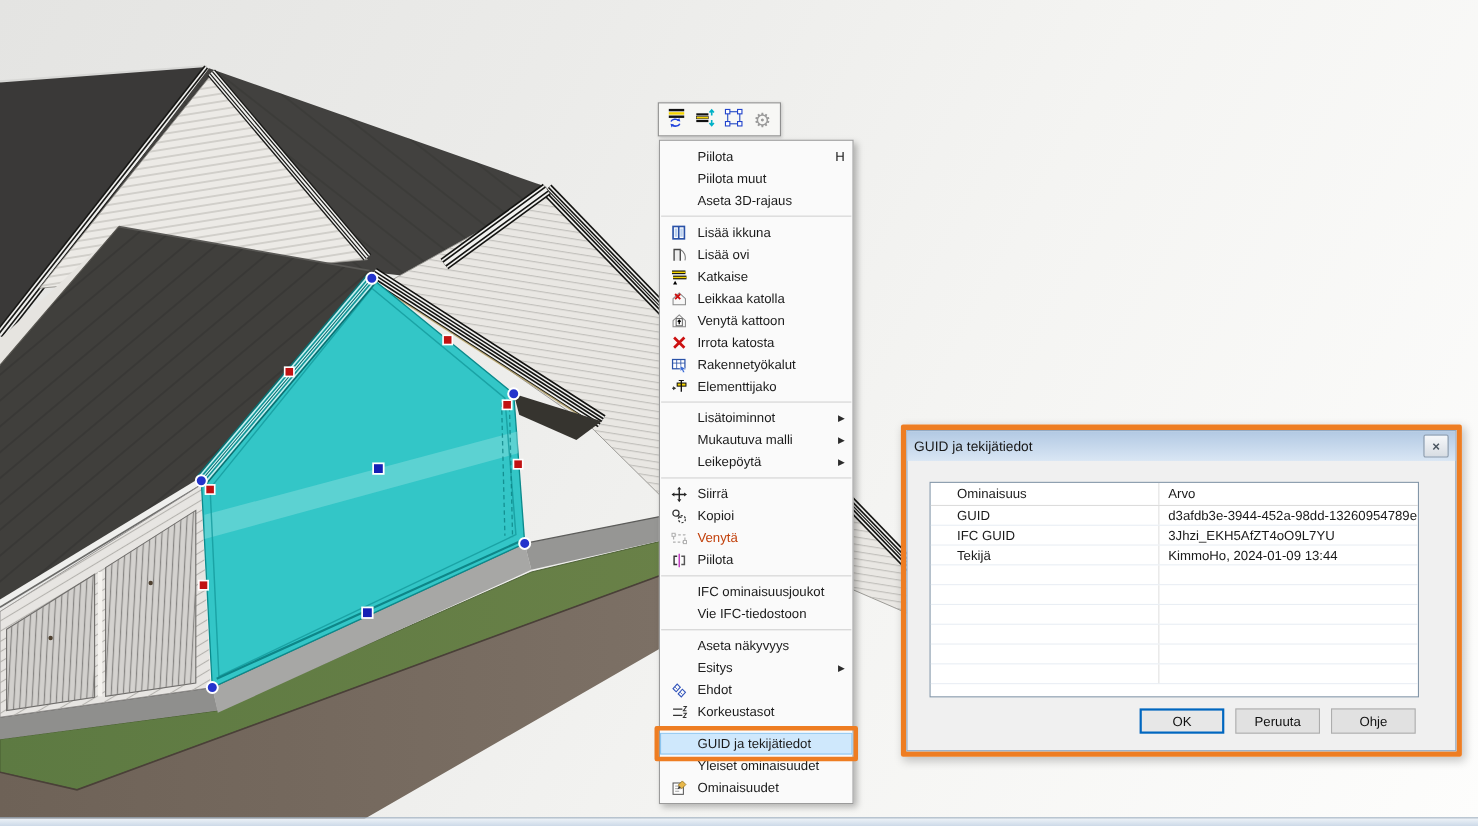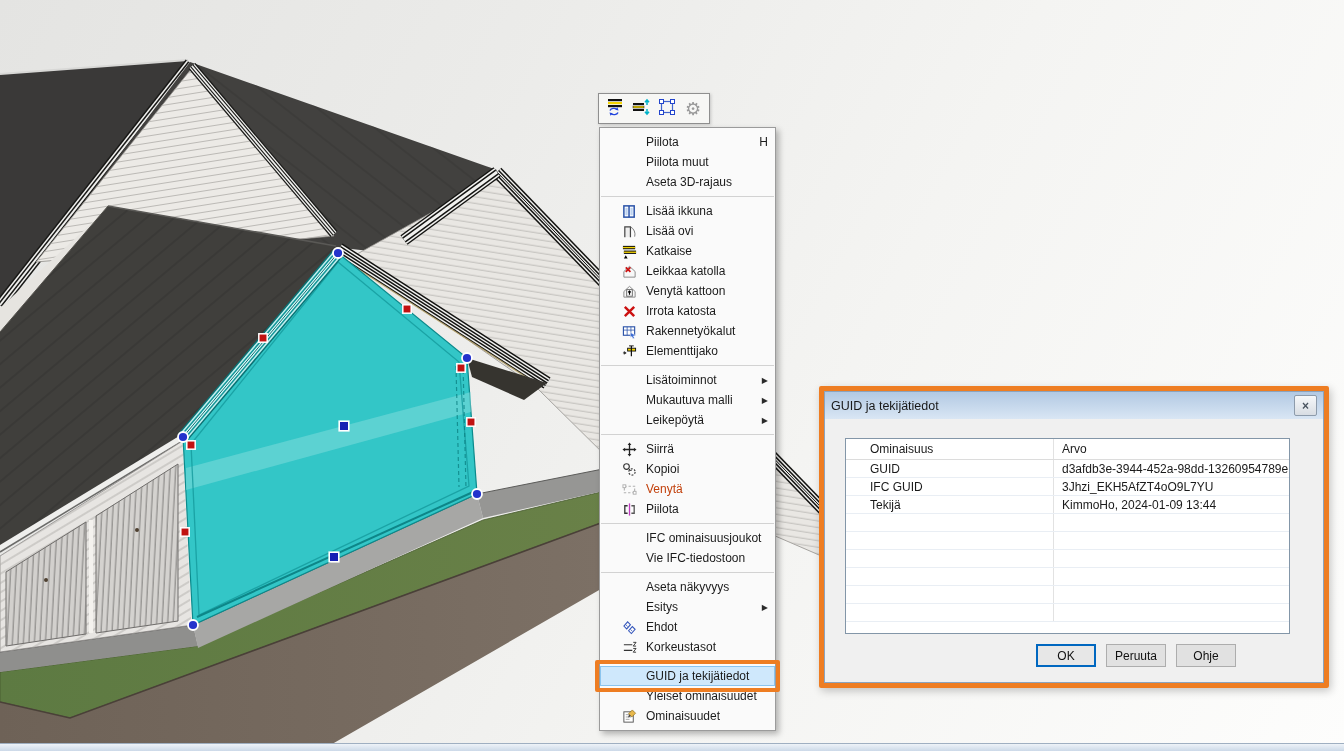--- a/index.html
+++ b/index.html
@@ -15,21 +15,21 @@
     gap:2px;padding:0 4px;background:#f7f7f5;border:1px solid #8f8f8f;box-shadow:1px 1px 3px rgba(0,0,0,.18);}
   .tb-btn{width:24px;height:24px;display:flex;align-items:center;justify-content:center;
     background:transparent;border:0;padding:0;}
   .tb-btn svg{width:20px;height:20px;}
   .tb-gear{font-size:18px;color:#9a9a9a;line-height:1;}
 
   
   #context-menu{position:absolute;left:599px;top:127px;width:177px;box-sizing:border-box;
     background:#fafafa;border:1px solid #9b9b9b;box-shadow:3px 3px 6px rgba(0,0,0,.28);
     padding:4px 0;z-index:20;}
-  .menu-item{height:20px;display:flex;align-items:center;padding:0 7px 0 20px;font-size:12px;
+  .menu-item{height:20px;display:flex;align-items:center;padding:0 7px 0 8px;font-size:12px;
     color:#1b1b1b;white-space:nowrap;}
   .menu-item.selected{background:#cfe8fc;box-shadow:inset 0 0 0 1px #8bc4ee;}
   .menu-item.disabled{color:#c2410c;}
   .mi-icon{width:19px;height:16px;margin-right:7px;display:flex;align-items:center;justify-content:center;flex:none;}
   .mi-icon svg{width:15px;height:15px;}
   .mi-label{flex:1;}
   .mi-short{margin-left:12px;}
   .mi-sub{margin-left:12px;font-size:8px;color:#2b2b2b;}
   .menu-sep{height:1px;background:#d2d2d2;margin:4px 1px;}
 
@@ -45,21 +45,21 @@
   #dialog-close{margin-left:auto;width:21px;height:19px;display:flex;align-items:center;justify-content:center;
     background:linear-gradient(#f6f8fa,#d8dde3);border:1px solid #8d9bab;border-radius:2px;
     font-size:12px;font-weight:bold;color:#4a5560;line-height:1;}
   #prop-table{position:absolute;left:20px;top:46px;width:445px;height:196px;background:#fff;
     border:1px solid #8396a8;box-sizing:border-box;overflow:hidden;}
   .trow{display:flex;height:17px;border-bottom:1px solid #e9eef4;font-size:12px;color:#1a1a1a;align-items:center;}
   .trow.thead{height:20px;border-bottom:1px solid #dcdcdc;}
   .tc1{width:208px;flex:none;padding-left:24px;border-right:1px solid #e2e2e2;height:100%;display:flex;align-items:center;box-sizing:border-box;}
   .tc2{flex:1;padding-left:8px;height:100%;display:flex;align-items:center;overflow:hidden;}
   #dialog-buttons{position:absolute;left:211px;top:252px;display:flex;gap:10px;}
-  .dlg-btn{width:60px;height:23px;background:#e1e1e1;border:1px solid #adadad;font-size:12px;
+  .dlg-btn{width:77px;height:23px;background:#e1e1e1;border:1px solid #adadad;font-size:12px;
     font-family:"Liberation Sans",sans-serif;color:#111;display:flex;align-items:center;justify-content:center;box-sizing:border-box;}
   .dlg-btn.focused{border:2px solid #0067c0;background:#e7e7e7;}
 
   
   #bottom-bar{position:absolute;left:0;right:0;bottom:0;height:7px;
     background:linear-gradient(#eef3f8,#ccd9e8);border-top:1px solid #9fafc1;}
 </style>
 </head>
 <body>
 <div id="app">

